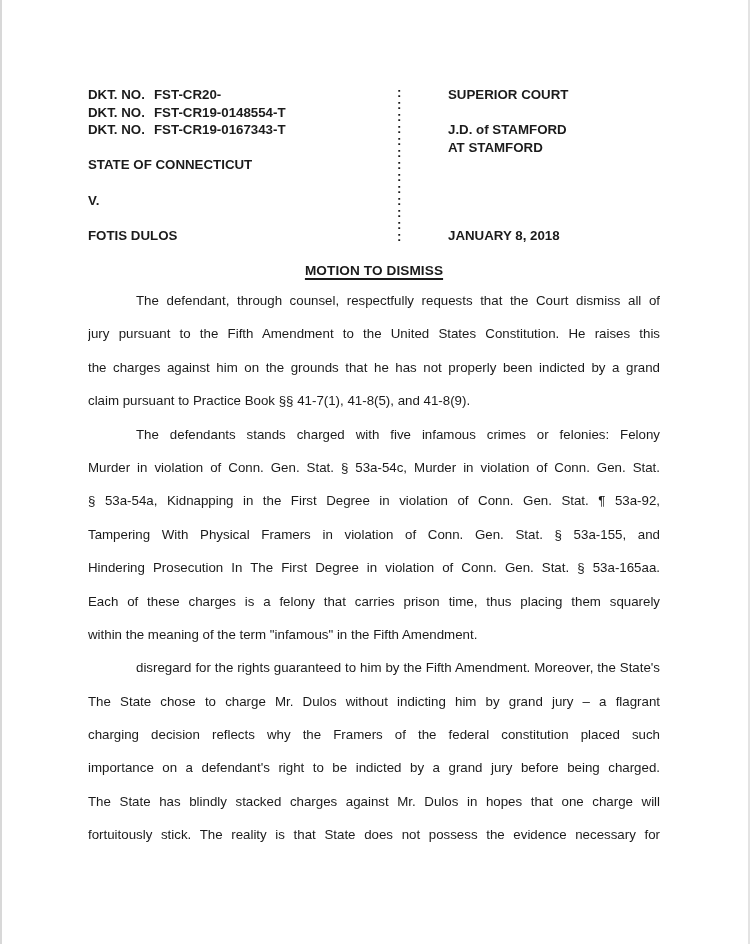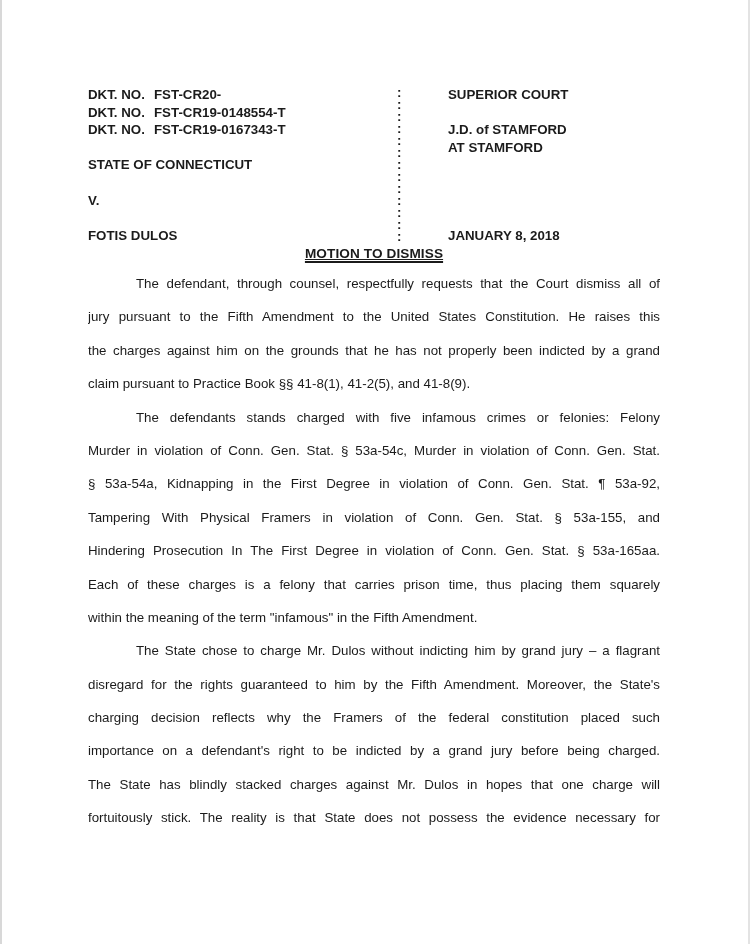--- a/index.html
+++ b/index.html
@@ -17,21 +17,21 @@
   }
   
   .caption { position:relative; height:158px; font-weight:700; font-size:13.3px; }
   .cap-row  { display:flex; height:17.6px; line-height:17.6px; white-space:nowrap;align-items:center; }
   .cap-left { width:309px; display:flex; }
   .cap-label{ display:inline-block; min-width:66px; }
   .cap-right{ margin-left:51px; }
   .colon-col{ position:absolute; left:309px; top:1px; }
   .colon    { height:12px; line-height:12px; font-size:13.3px; font-weight:700; }
   
-  .title-row{ margin-top:0; height:18px; line-height:18px; text-align:center;text-decoration:underline; }
+  .title-row{ margin-top:17px; height:18px; line-height:18px; text-align:center; }
   .title {
     font-weight:700; font-size:13.6px; letter-spacing:0.1px;
     text-decoration:underline;
     text-decoration-thickness:1.5px;
     text-underline-offset:3px;
   }
   
   .bodytext { margin-top:5px; }
   .line {
     height:33.4px; line-height:33.4px;
@@ -132,34 +132,34 @@
 
   <div class="title-row">
     <span class="title">MOTION TO DISMISS</span>
   </div>
 
   <div class="bodytext">
     <div class="para">
         <div class="line">The defendant, through counsel, respectfully requests that the Court dismiss all of</div>
         <div class="line">jury pursuant to the Fifth Amendment to the United States Constitution. He raises this</div>
         <div class="line">the charges against him on the grounds that he has not properly been indicted by a grand</div>
-        <div class="line">claim pursuant to Practice Book §§ 41-8(1), 41-2(5), and 41-8(9).</div>
+        <div class="line">claim pursuant to Practice Book §§ 41-7(1), 41-8(5), and 41-8(9).</div>
       </div>
     <div class="para">
         <div class="line">The defendants stands charged with five infamous crimes or felonies: Felony</div>
         <div class="line">Murder in violation of Conn. Gen. Stat. § 53a-54c, Murder in violation of Conn. Gen. Stat.</div>
         <div class="line">§ 53a-54a, Kidnapping in the First Degree in violation of Conn. Gen. Stat. ¶ 53a-92,</div>
         <div class="line">Tampering With Physical Framers in violation of Conn. Gen. Stat. § 53a-155, and</div>
         <div class="line">Hindering Prosecution In The First Degree in violation of Conn. Gen. Stat. § 53a-165aa.</div>
         <div class="line">Each of these charges is a felony that carries prison time, thus placing them squarely</div>
         <div class="line">within the meaning of the term "infamous" in the Fifth Amendment.</div>
       </div>
     <div class="para cont">
+        <div class="line">disregard for the rights guaranteed to him by the Fifth Amendment. Moreover, the State's</div>
         <div class="line">The State chose to charge Mr. Dulos without indicting him by grand jury – a flagrant</div>
-        <div class="line">disregard for the rights guaranteed to him by the Fifth Amendment. Moreover, the State's</div>
         <div class="line">charging decision reflects why the Framers of the federal constitution placed such</div>
         <div class="line">importance on a defendant's right to be indicted by a grand jury before being charged.</div>
         <div class="line">The State has blindly stacked charges against Mr. Dulos in hopes that one charge will</div>
         <div class="line">fortuitously stick. The reality is that State does not possess the evidence necessary for</div>
       </div>
   </div>
 
 </div>
 
 </body></html>

